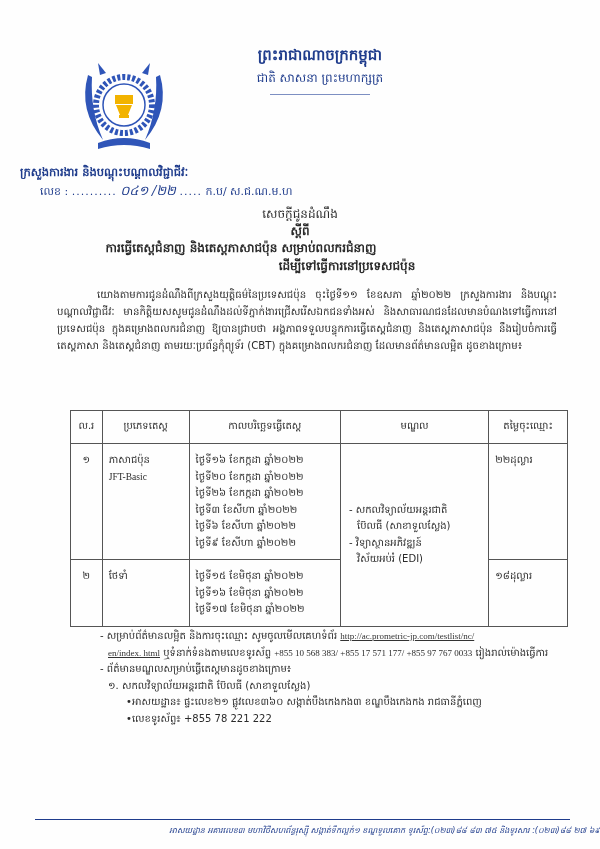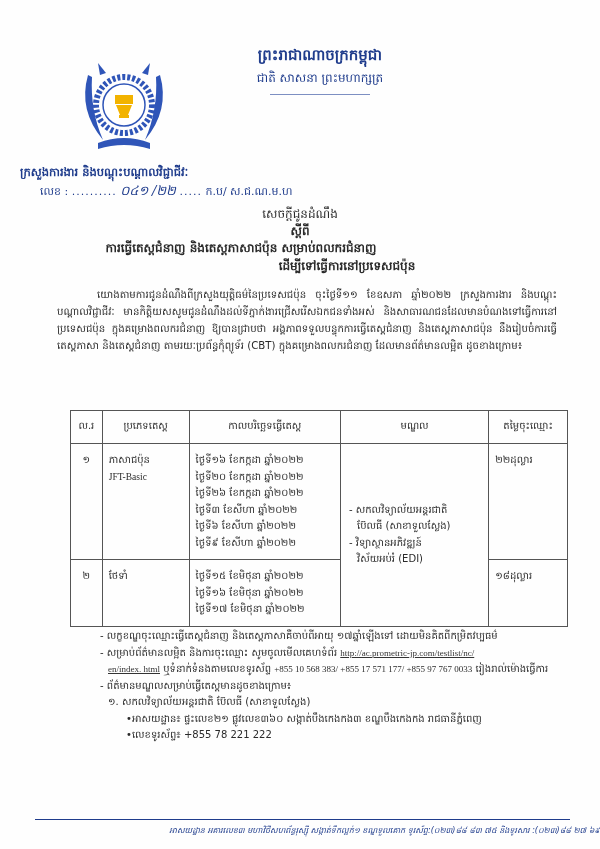--- a/index.html
+++ b/index.html
@@ -122,21 +122,20 @@
         <div>ថ្ងៃទី១៥ ខែមិថុនា ឆ្នាំ២០២២</div>
         <div>ថ្ងៃទី១៦ ខែមិថុនា ឆ្នាំ២០២២</div>
         <div>ថ្ងៃទី១៧ ខែមិថុនា ឆ្នាំ២០២២</div>
       </td>
       <td class="c5">១៨ដុល្លារ</td>
     </tr>
   </tbody>
 </table>
 
 <div class="abs notes">
-  <div>- លក្ខខណ្ឌចុះឈ្មោះធ្វើតេស្តជំនាញ និងតេស្តភាសាគឺចាប់ពីអាយុ ១៧ឆ្នាំឡើងទៅ ដោយមិនគិតពីកម្រិតវប្បធម៌</div>
   <div>
     <span>- សម្រាប់ព័ត៌មានលម្អិត  និងការចុះឈ្មោះ  សូមចូលមើលគេហទំព័រ</span>
     <span class="link">http://ac.prometric-jp.com/testlist/nc/</span>
   </div>
   <div class="sub">
     <span class="link">en/index. html</span>
     <span>ឬទំនាក់ទំនងតាមលេខទូរស័ព្ទ</span>
     <span class="phones">+855 10 568 383/ +855 17 571 177/ +855 97 767 0033</span>
     <span>រៀងរាល់ម៉ោងធ្វើការ</span>
   </div>

